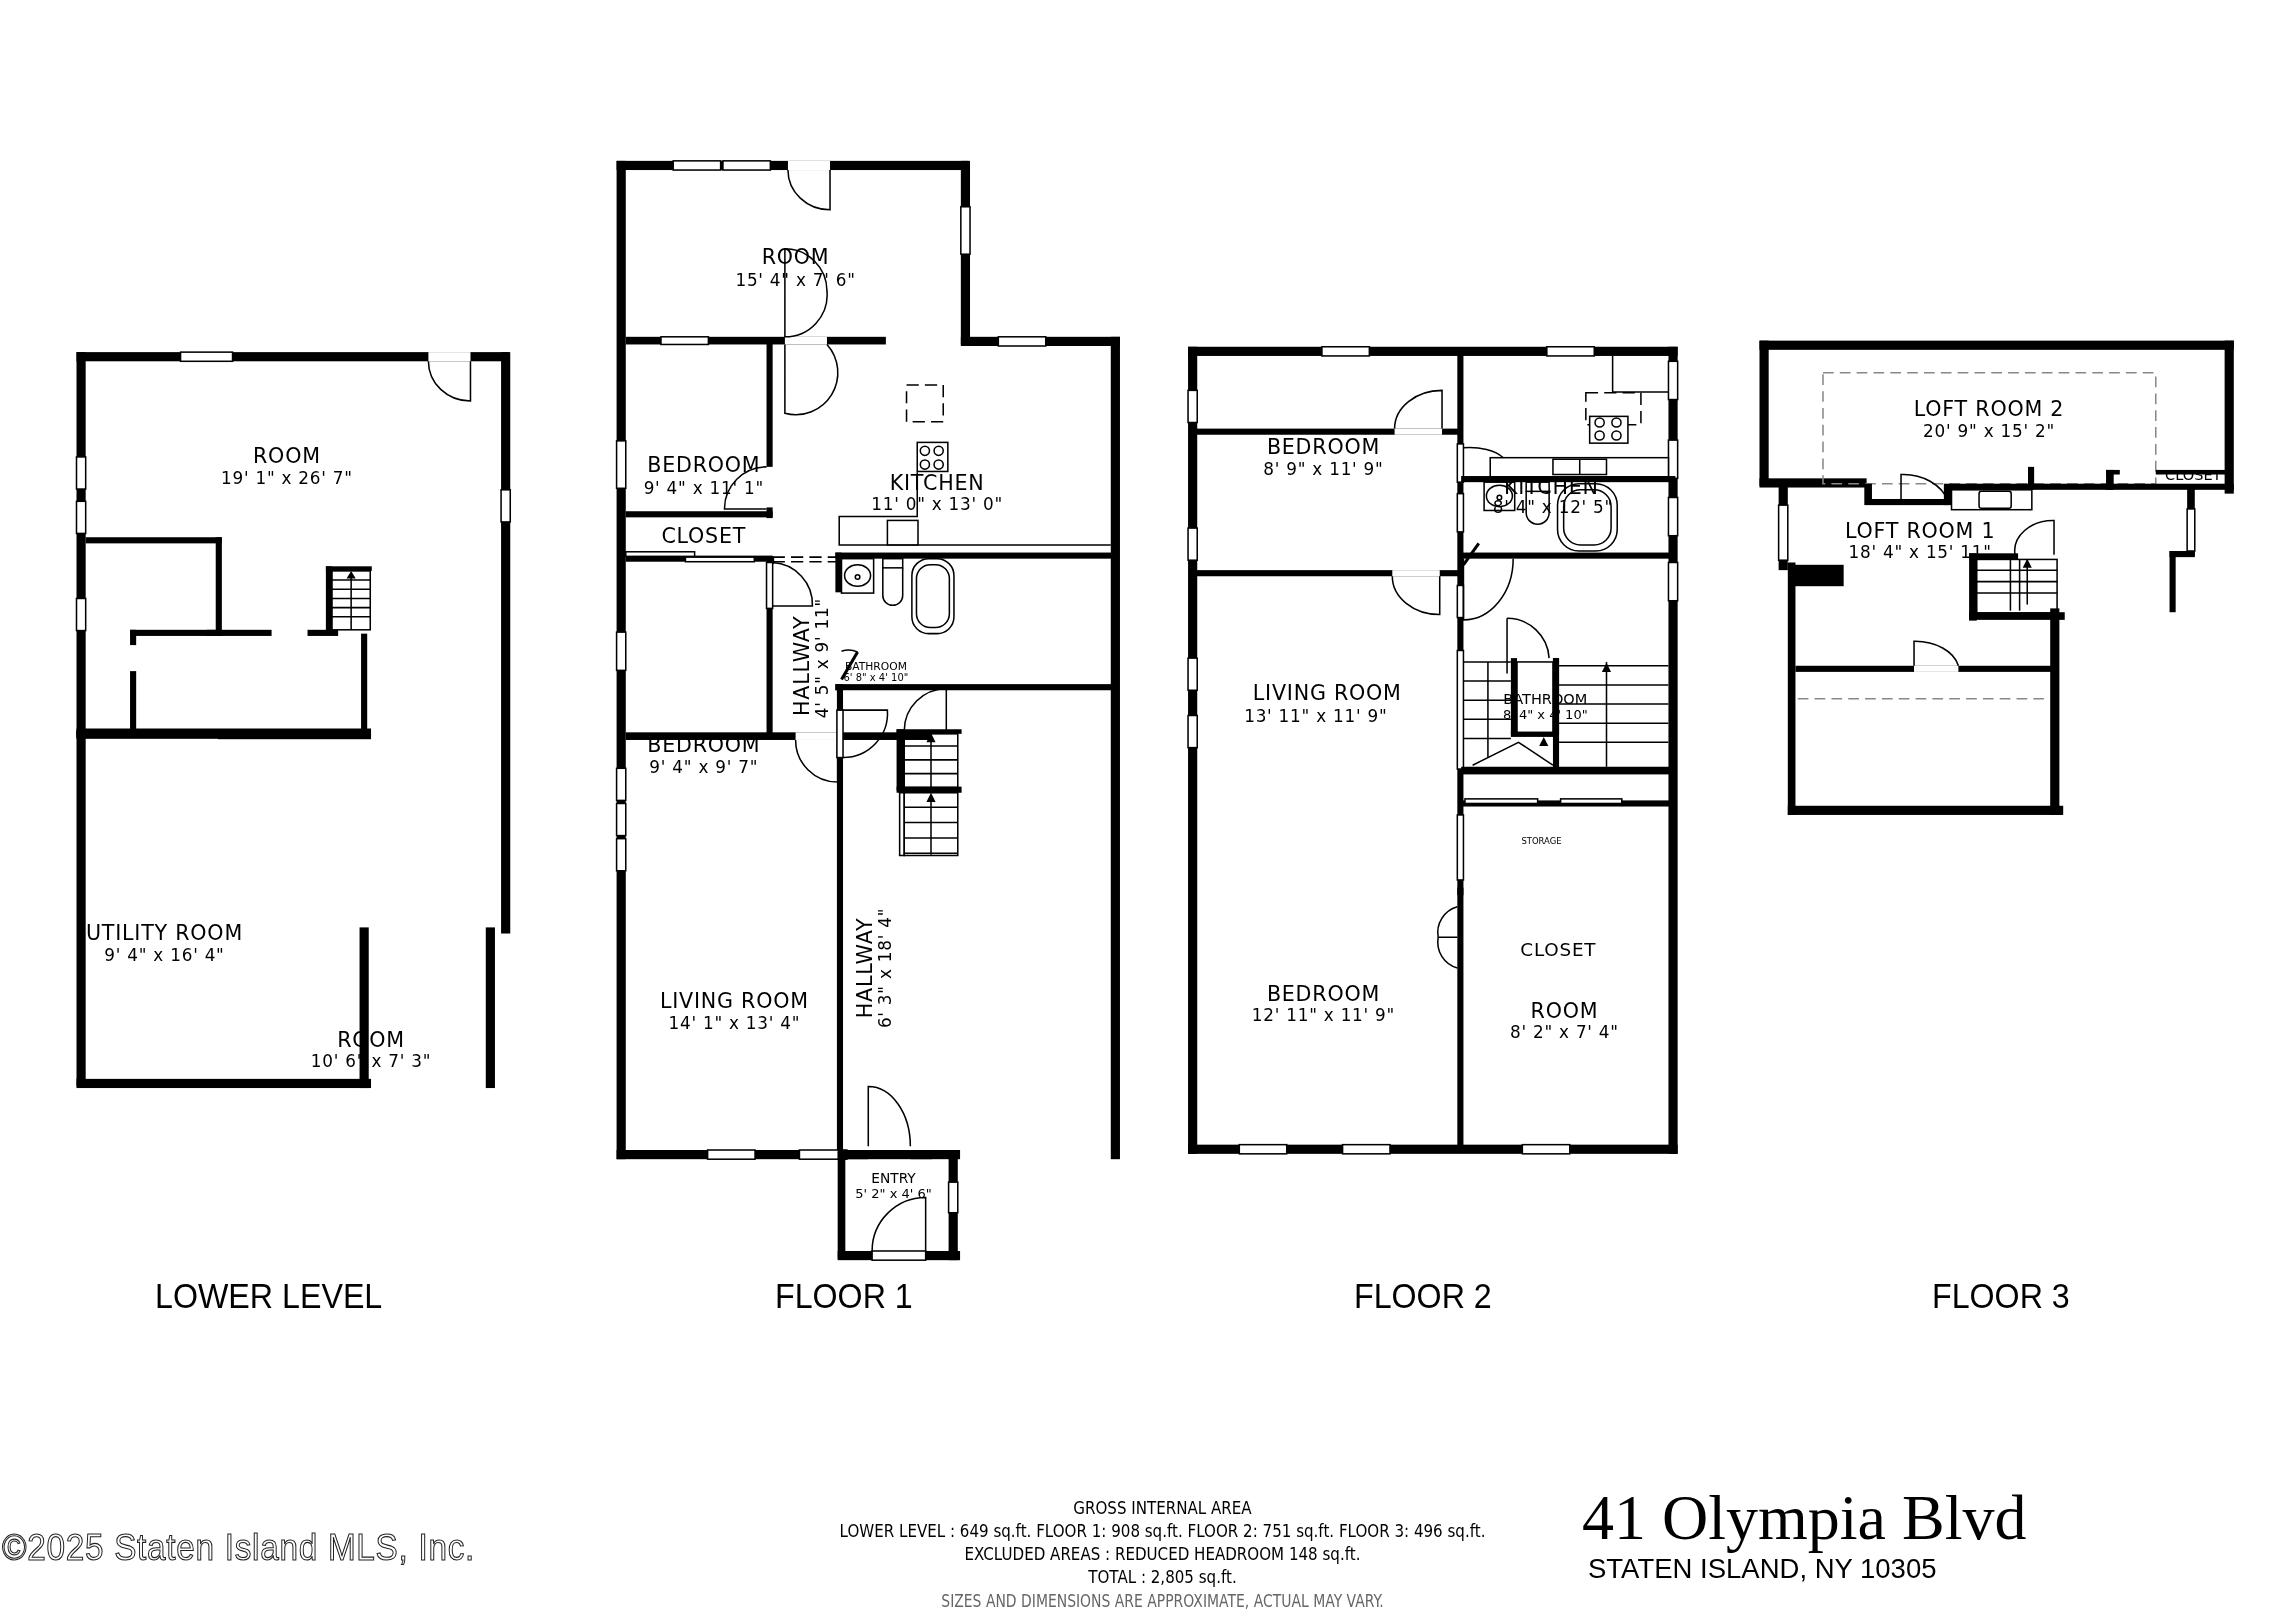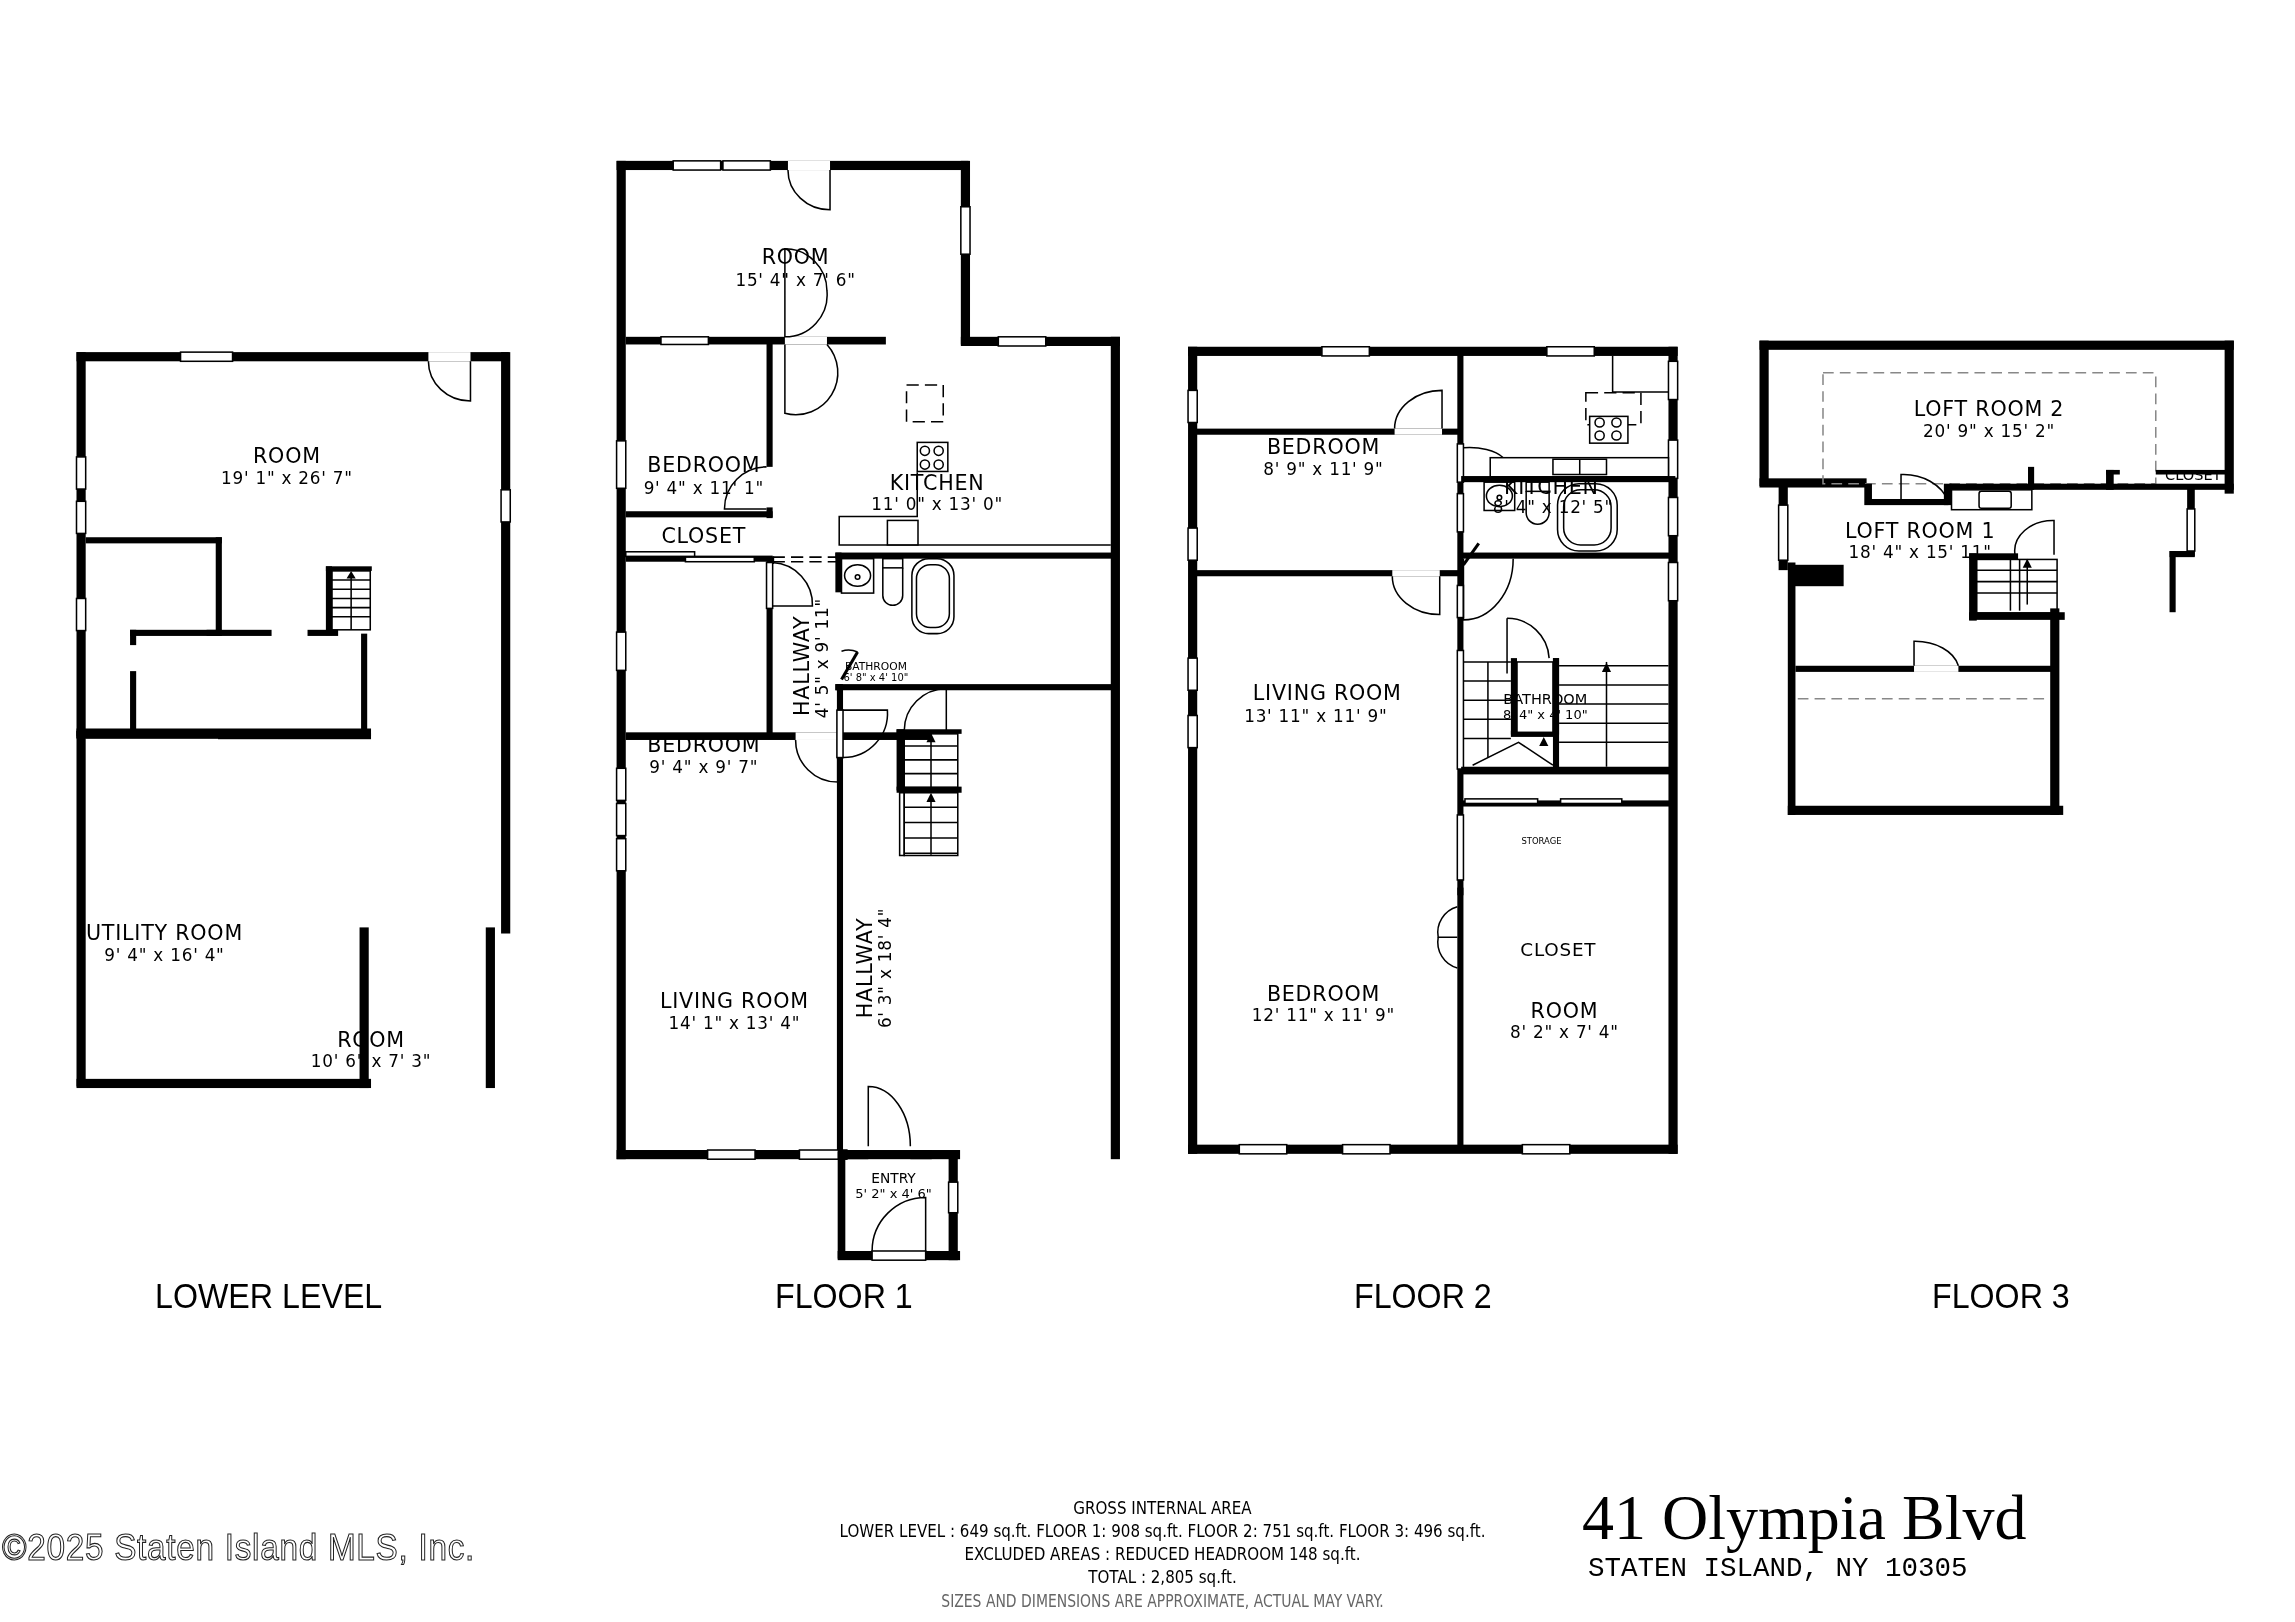--- a/index.html
+++ b/index.html
@@ -13,21 +13,21 @@
   .fix { fill:#fff; stroke:#000; stroke-width:2; }
   .rname { font-family:"DejaVu Sans", sans-serif; font-size:27px; text-anchor:middle; letter-spacing:1px; }
   .rdim { font-family:"DejaVu Sans", sans-serif; font-size:22px; text-anchor:middle; letter-spacing:1px; }
   .rname-s { font-family:"DejaVu Sans", sans-serif; font-size:14px; text-anchor:middle; }
   .rdim-s { font-family:"DejaVu Sans", sans-serif; font-size:13px; text-anchor:middle; }
   .floor-label { position:absolute; font-family:"Liberation Sans", sans-serif; font-size:35px; transform:scaleX(0.92); transform-origin:left top; white-space:nowrap; }
   .area-block { position:absolute; left:673px; top:1496px; width:979px; text-align:center; font-family:"DejaVu Sans", sans-serif; transform:scaleX(0.82); transform-origin:center top; }
   .area-block div { line-height:23px; font-size:18.4px; white-space:nowrap; }
   .area-block .note { color:#666; font-size:17px; margin-top:1.5px; }
   .address { position:absolute; left:1582px; top:1481px; font-family:Liberation Serif, serif; font-size:64px; white-space:nowrap; }
-  .city { position:absolute; left:1588px; top:1553px; font-family:Liberation Mono, monospace; font-size:27.5px; white-space:nowrap; }
+  .city { position:absolute; left:1588px; top:1553px; font-family:Liberation Sans, sans-serif; font-size:27.5px; white-space:nowrap; }
   .copyright { position:absolute; left:1.5px; top:1527px; font-family:"Liberation Sans", sans-serif; font-size:37px; color:#fff; -webkit-text-stroke:1.1px #222; white-space:nowrap; transform:scaleX(0.9); transform-origin:left top; letter-spacing:0.8px; }
 </style>
 </head>
 <body>
 
 <svg class="plan" viewBox="0 0 3000 2121" xmlns="http://www.w3.org/2000/svg">
 
   <g>
 
     <rect class="wall" x="100" y="460" width="565" height="12"></rect>

